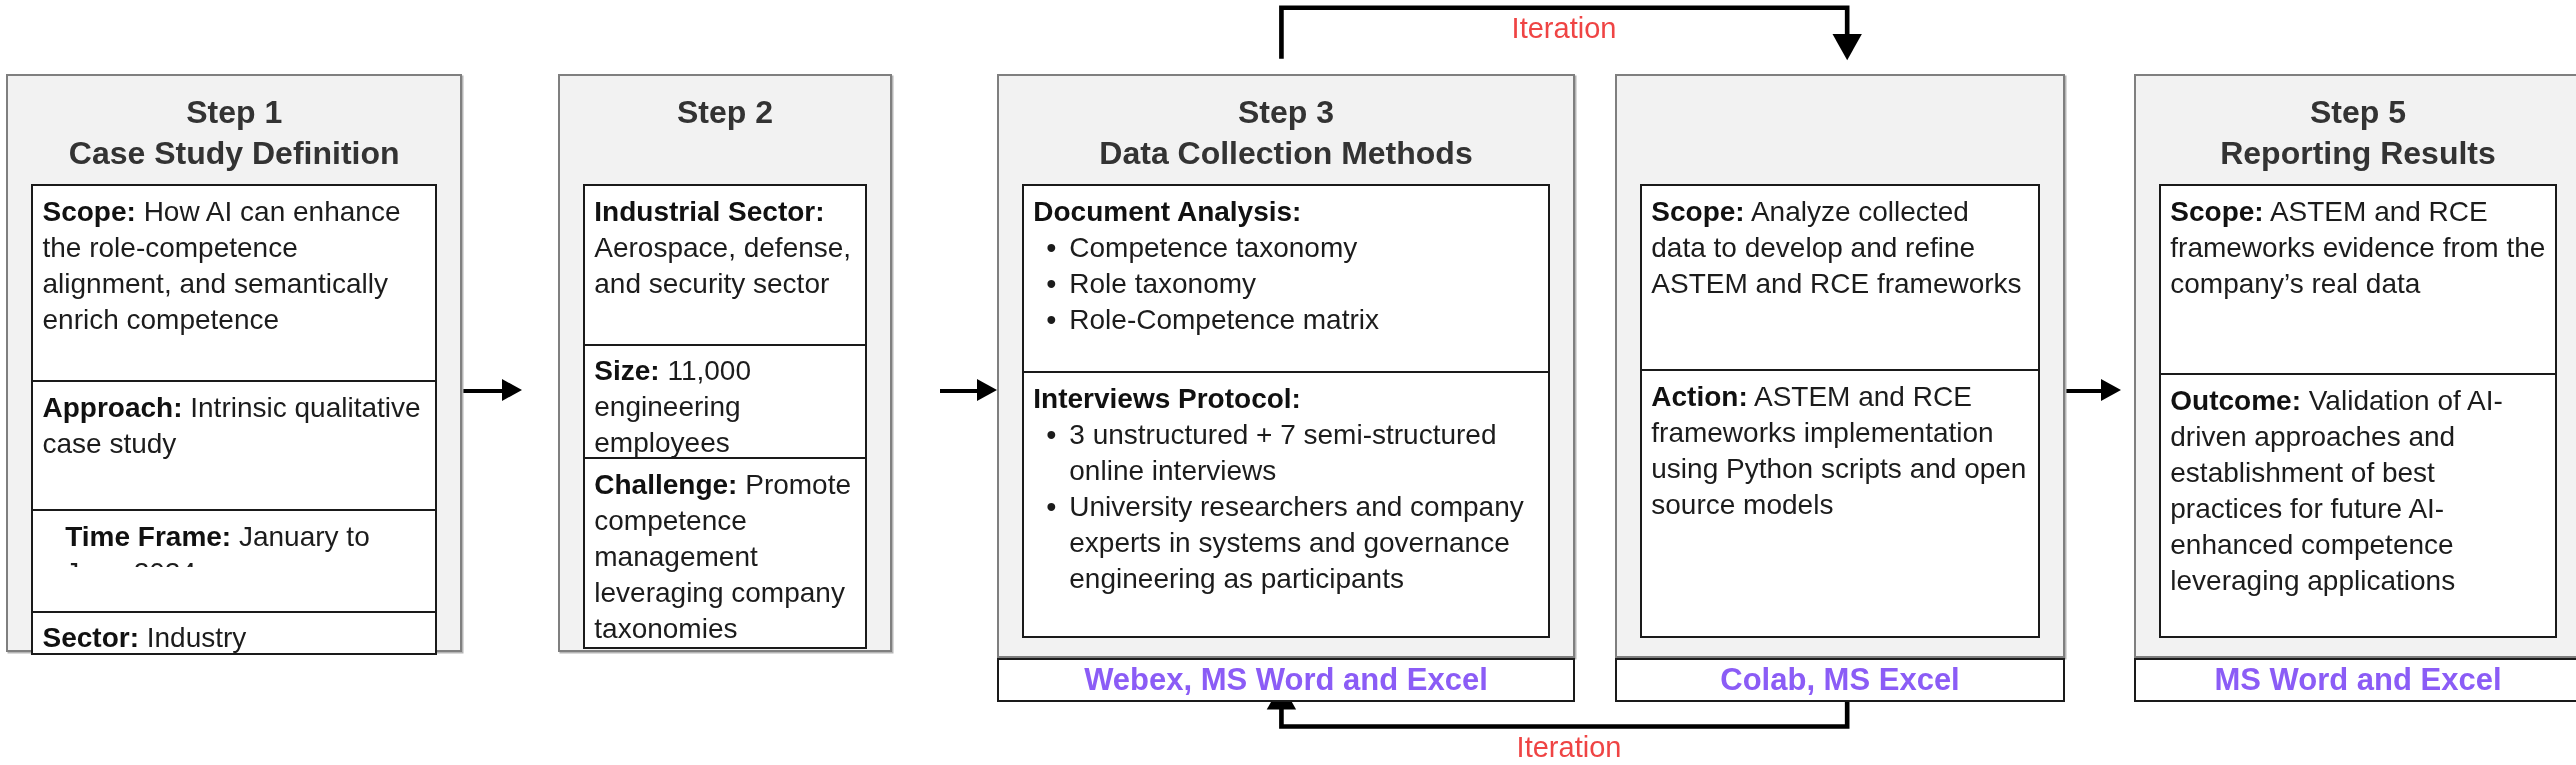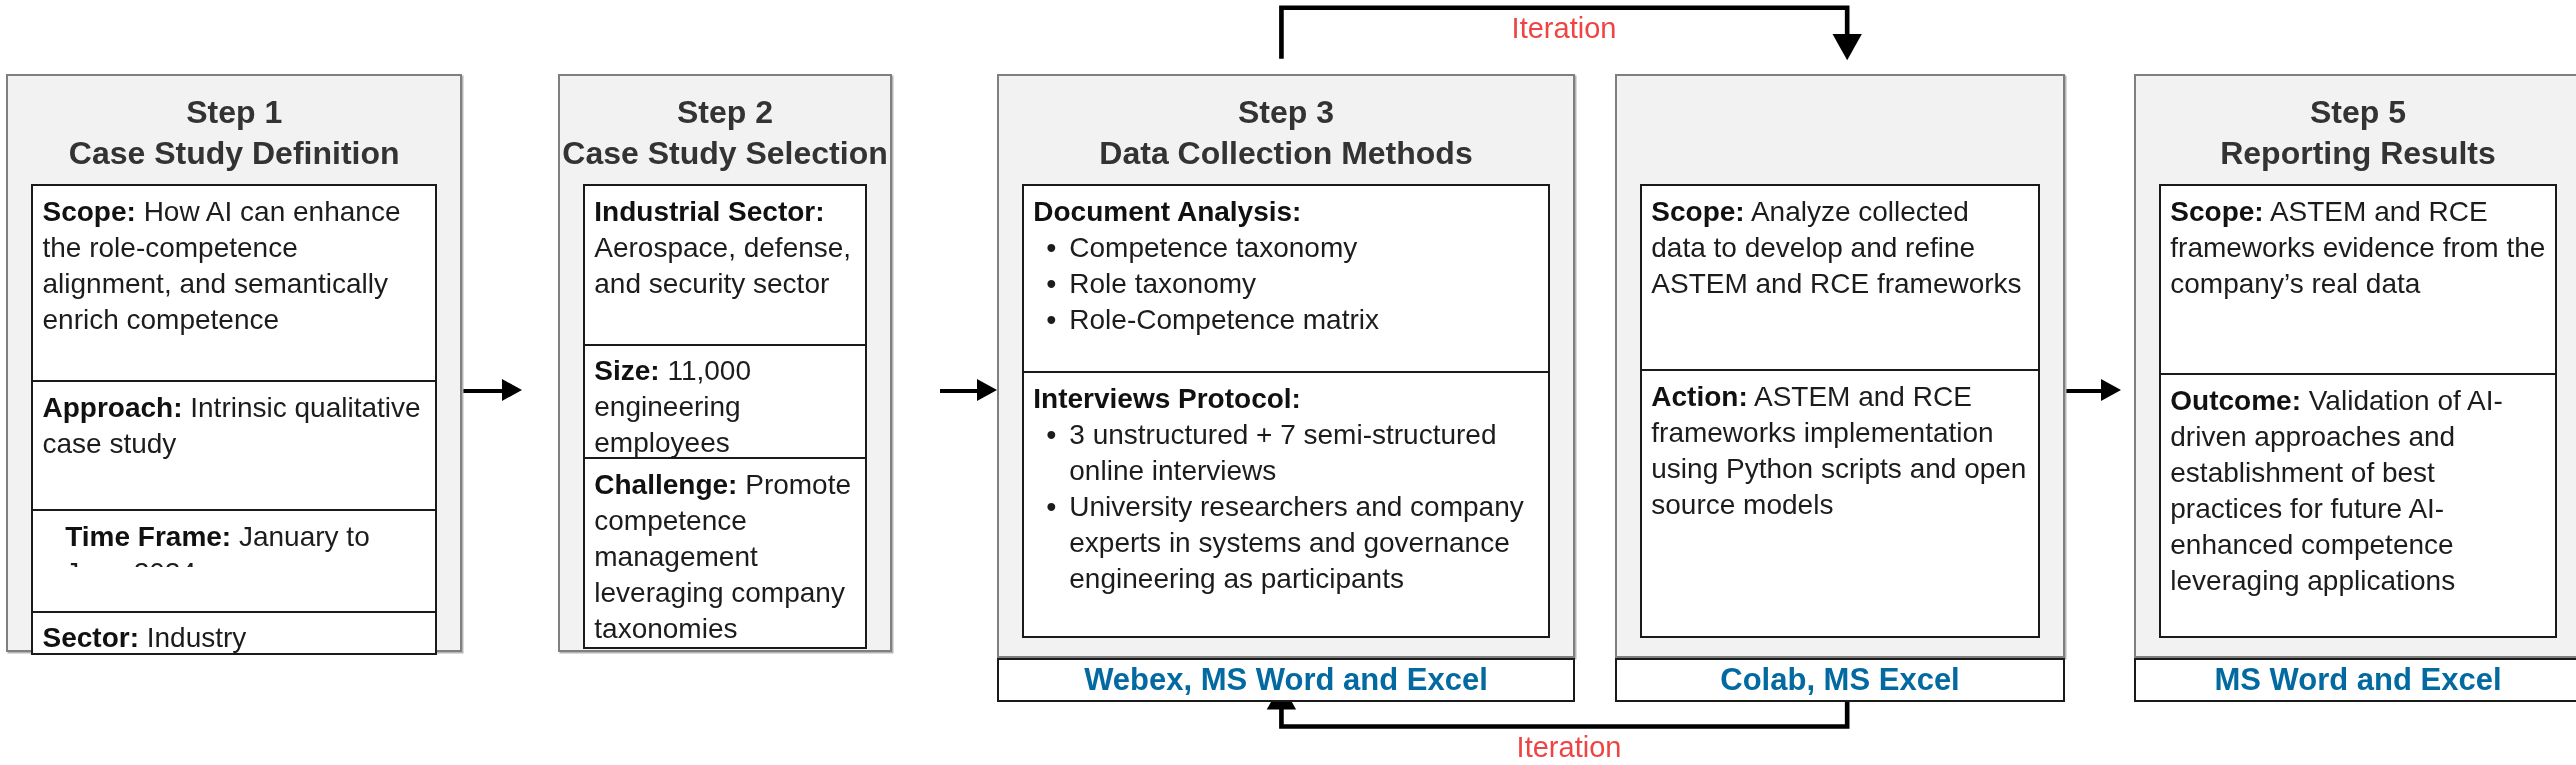--- a/index.html
+++ b/index.html
@@ -93,21 +93,21 @@
     position: relative;
     background: #ffffff;
     border: 2.3px solid #1a1a1a;
     box-sizing: border-box;
     height: 44px;
     display: flex;
     align-items: center;
     justify-content: center;
     font-weight: bold;
     font-size: 31px;
-    color: #0369a1;
+    color: #8b5cf6;
   }
 
   
   .aline {
     position: absolute;
     height: 3.9px;
     background: #000000;
   }
   .ahead {
     position: absolute;
@@ -187,21 +187,20 @@
           <span>Industry</span>
         </div>
       </div>
     </div>
   </div>
 
   <div class="step" id="s2">
     <div class="gray">
       <div class="title">
         <div>Step 2</div>
-        <div>Case Study Selection</div>
       </div>
       <div class="inner">
         <div class="sec sec-0">
           <b>Industrial Sector:</b>
           <span>Aerospace, defense, and security sector</span>
         </div>
         <div class="sec sec-1">
           <b>Size:</b>
           <span>11,000 engineering employees</span>
         </div>

